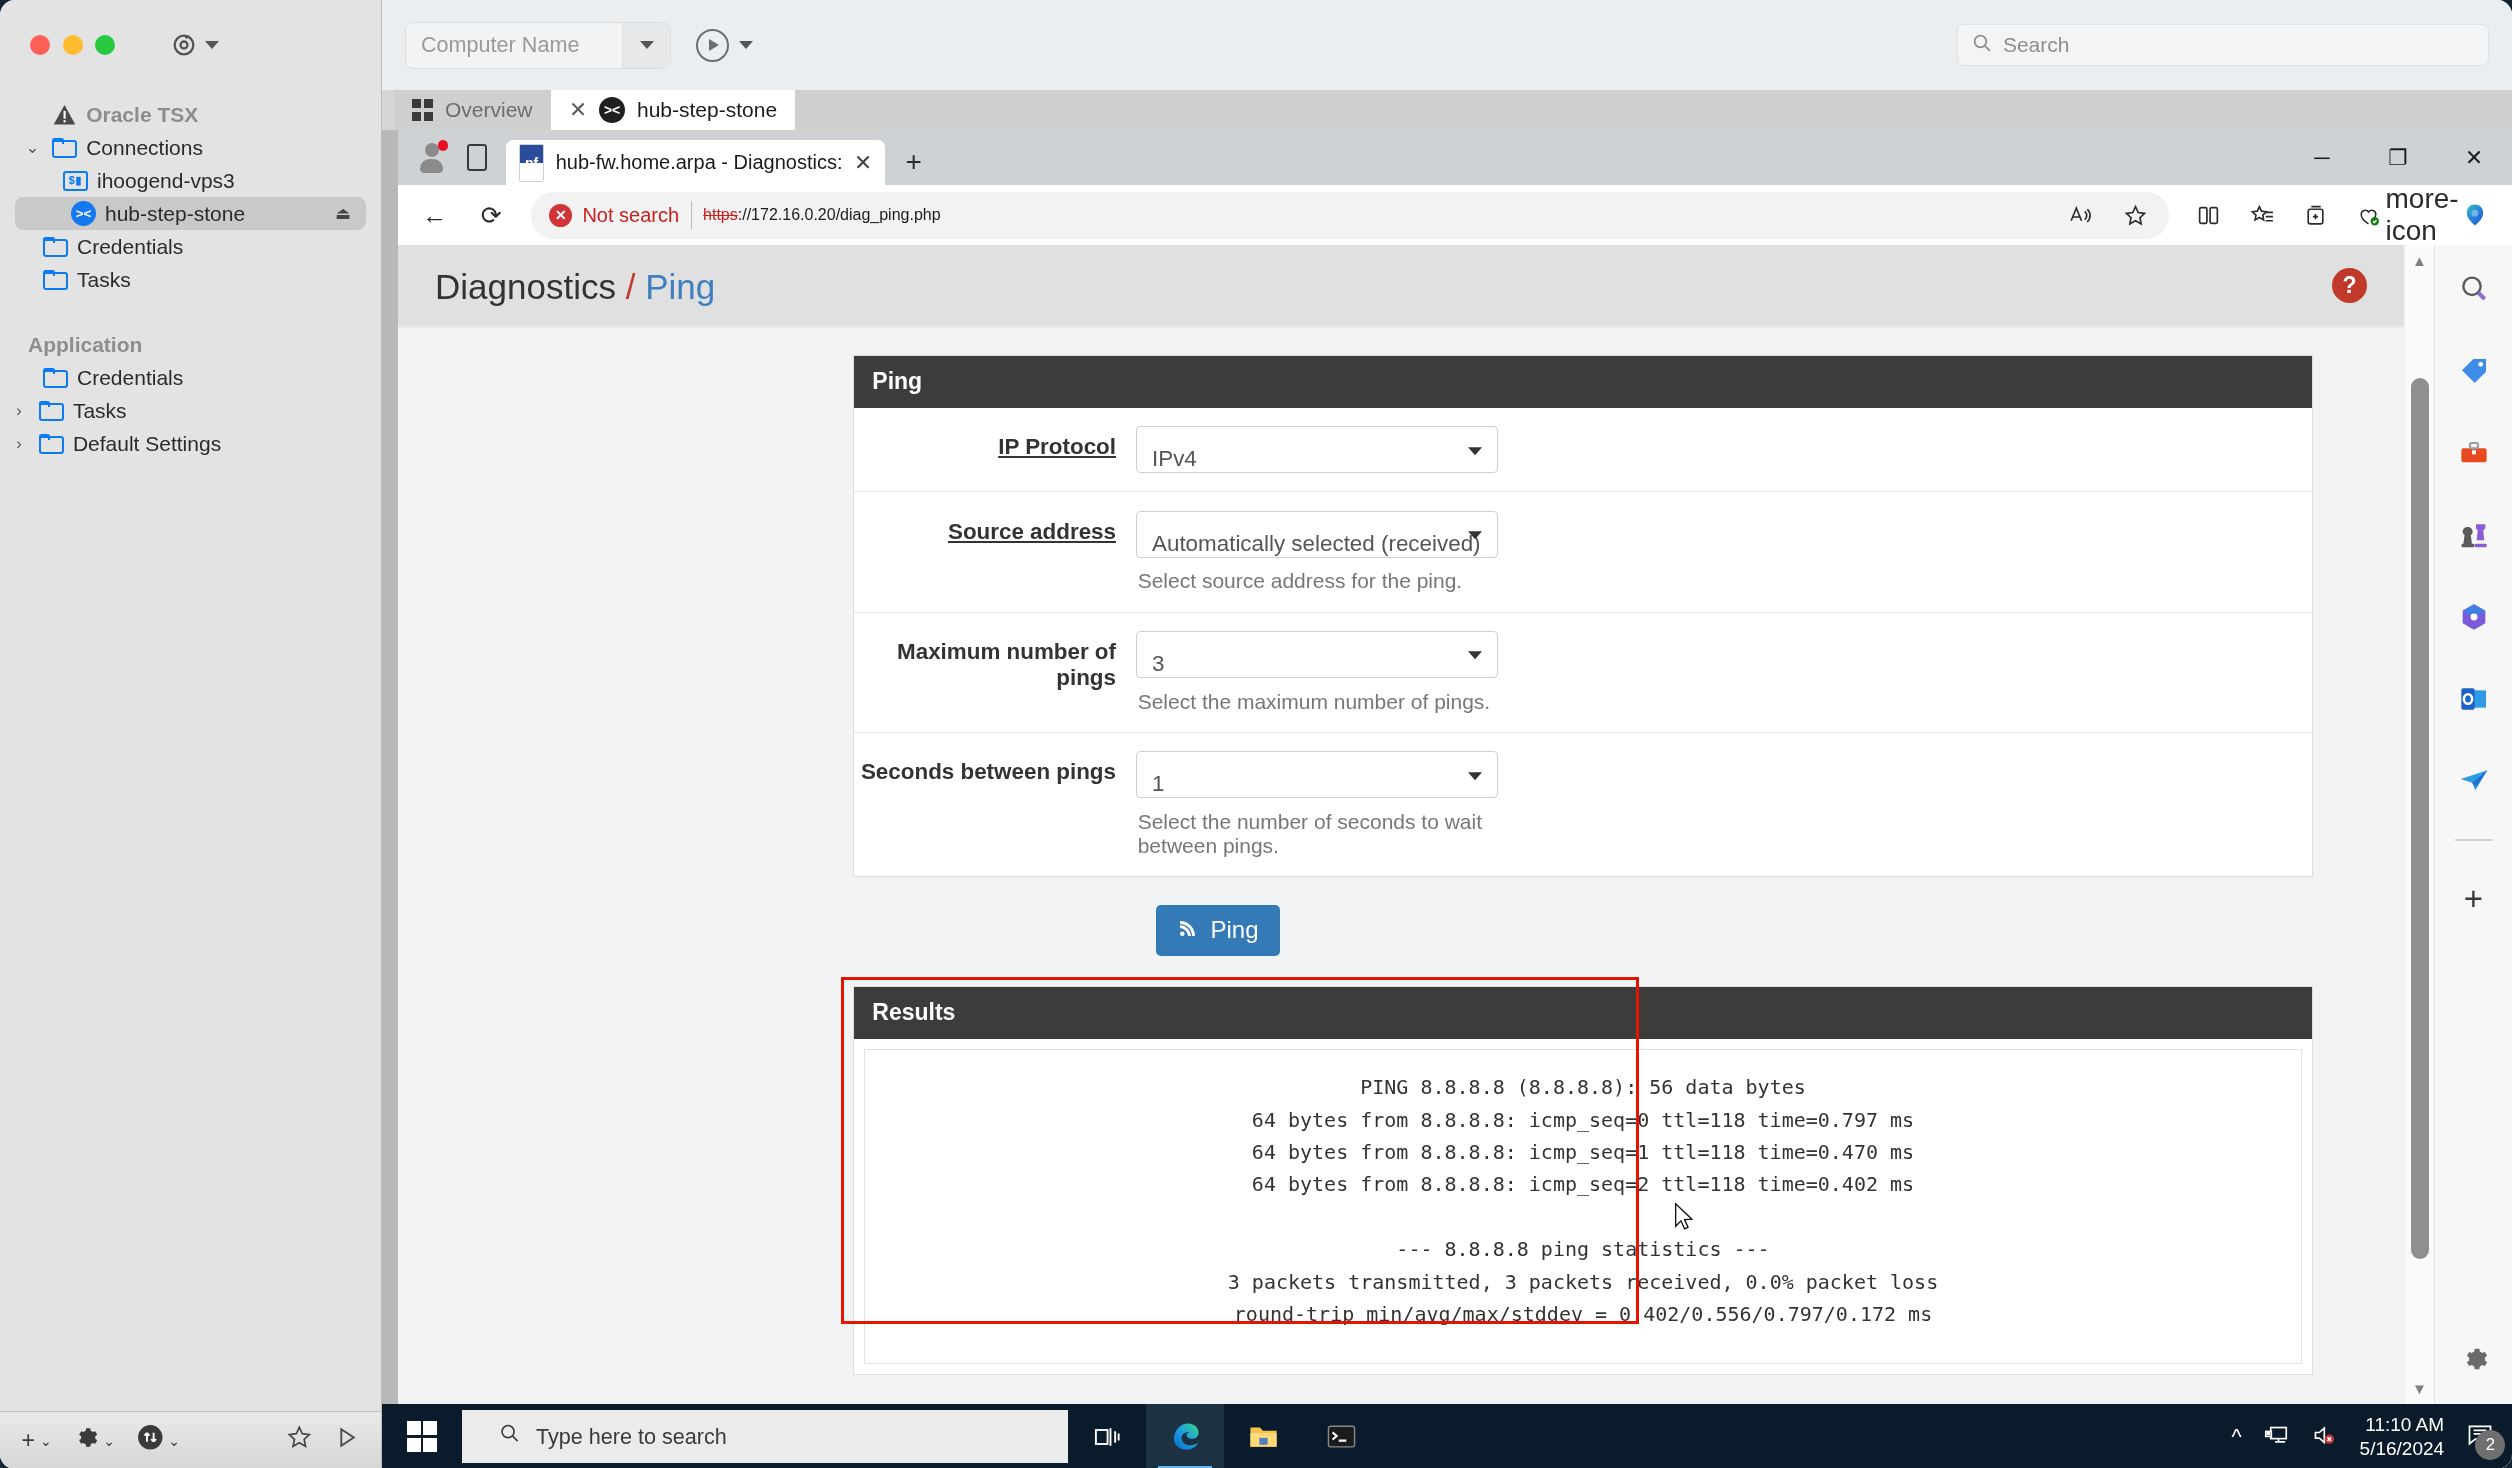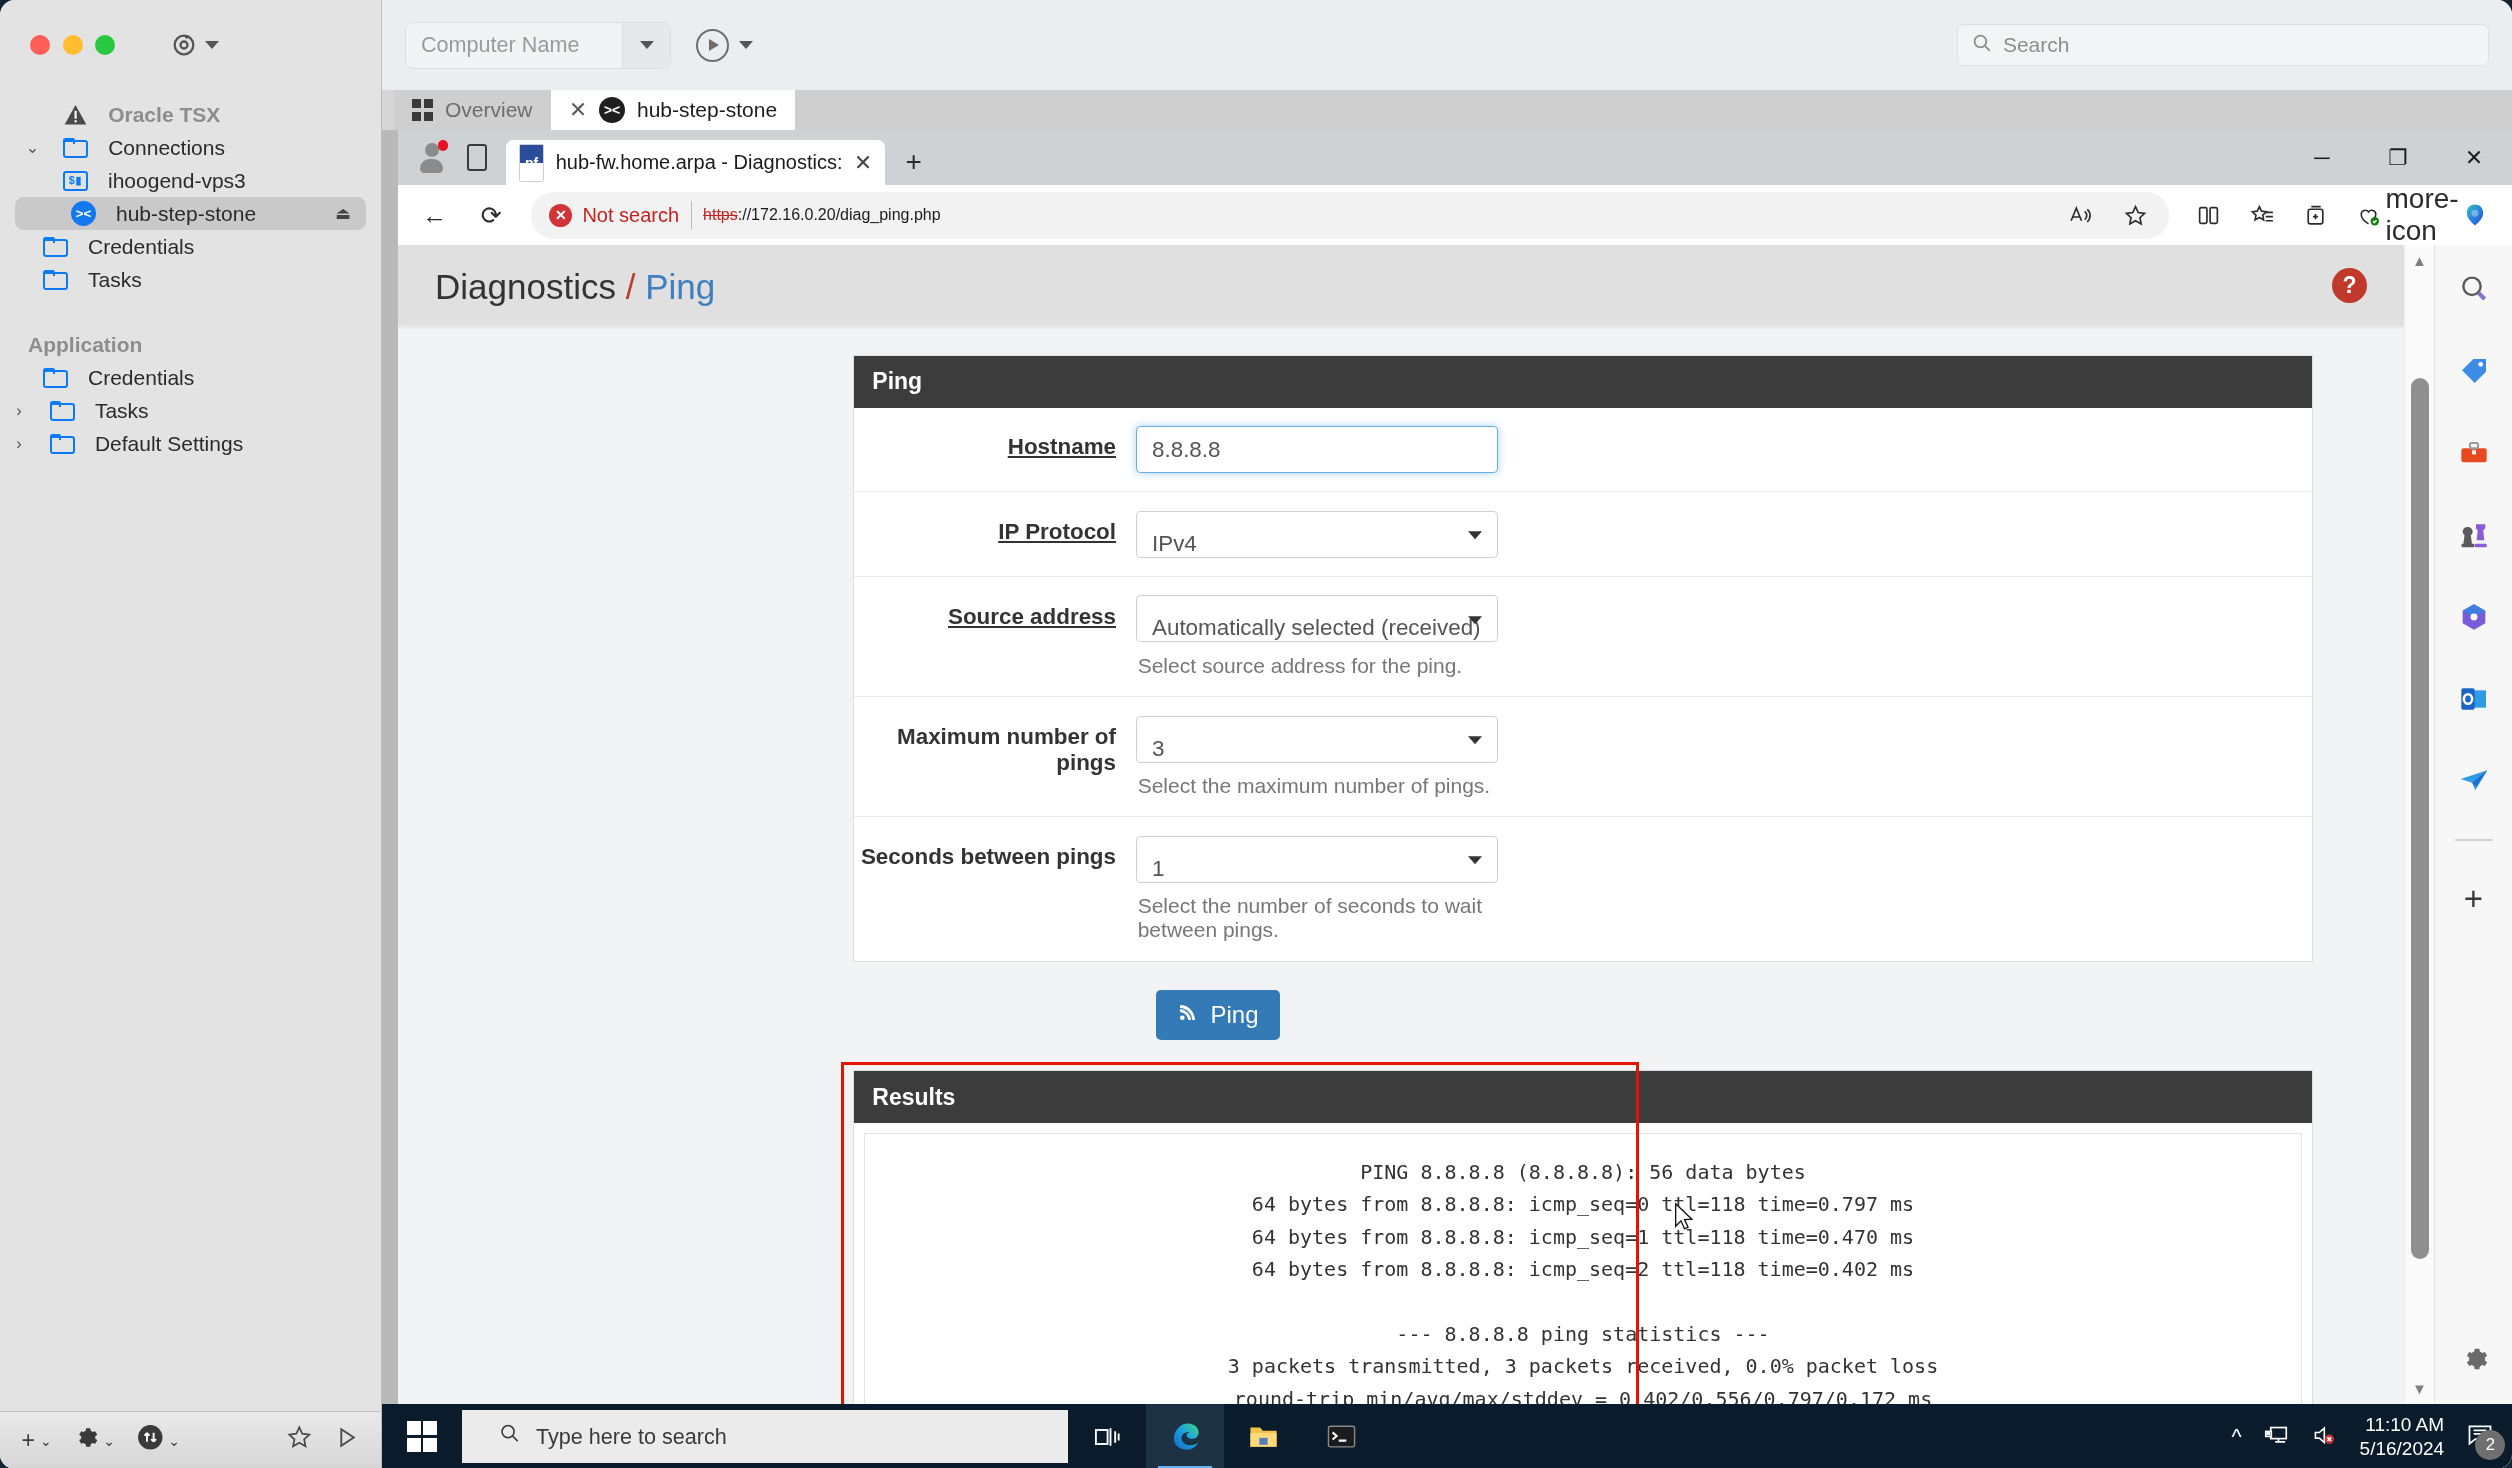--- a/index.html
+++ b/index.html
@@ -31,21 +31,21 @@
   .dot.green { background: #28c840; }
   .tb-sep { width: 30px; }
   .tb-icon { display: flex; align-items: center; gap: 6.6px; color: #555; }
   .chev-down {
     width: 0; height: 0; border-left: 7.5px solid transparent; border-right: 7.5px solid transparent;
     border-top: 8.3px solid #555;
   }
 
   .tree { padding: 8.3px 0 0 0; flex: 1; overflow: hidden; }
   .tree-row {
-    display: flex; align-items: center; height: 33px; padding-left: 21.6px; gap: 20px;
+    display: flex; align-items: center; height: 33px; padding-left: 21.6px; gap: 9px;
     font-size: 21px; color: #2b2b2b; position: relative;
   }
   .tree-row.group-head { color: #8d8d8d; font-weight: bold; font-size: 21px; }
   .tree-row.selected { background: #c9c9c9; border-radius: 8.3px; margin: 0 15px 0 15px; padding-left: 6.6px; }
   .tw { width: 21.6px; display: flex; align-items: center; justify-content: center; color: #555; font-size: 16.6px; }
   .indent-2 { padding-left: 63px; }
   .folder-icon { width: 25px; height: 20px; position: relative; flex: none; }
   .folder-icon::before {
     content: ""; position: absolute; left: 0; top: 2.5px; width: 25px; height: 17.4px;
     border: 2.2px solid #0b7bf5; border-radius: 2.5px 3.3px 3.3px 3.3px; box-sizing: border-box;
@@ -522,26 +522,20 @@
                   <div class="pf-header">
                     <span class="help-dot">?</span>
                     <span class="crumb1">Diagnostics</span>
                     <span class="sep">/</span>
                     <span class="crumb2">Ping</span>
                   </div>
 
                   <div class="panel">
                     <div class="panel-head">Ping</div>
 
-                    <div class="frow">
-                      <div class="flabel underline">Hostname</div>
-                      <div class="fctl">
-                        <div class="inp focus">8.8.8.8</div>
-                      </div>
-                    </div>
 
                     <div class="frow">
                       <div class="flabel underline">IP Protocol</div>
                       <div class="fctl">
                         <div class="inp sel">
                           <span>IPv4</span>
                           <span class="arrow"></span>
                         </div>
                       </div>
                     </div>

